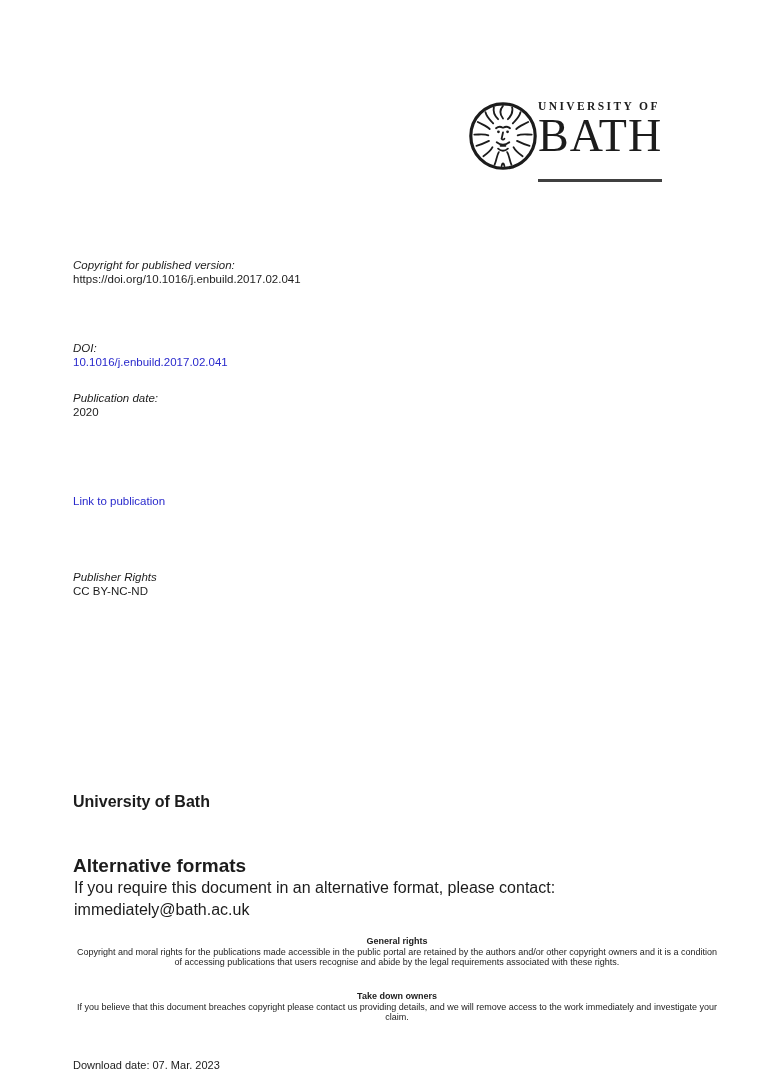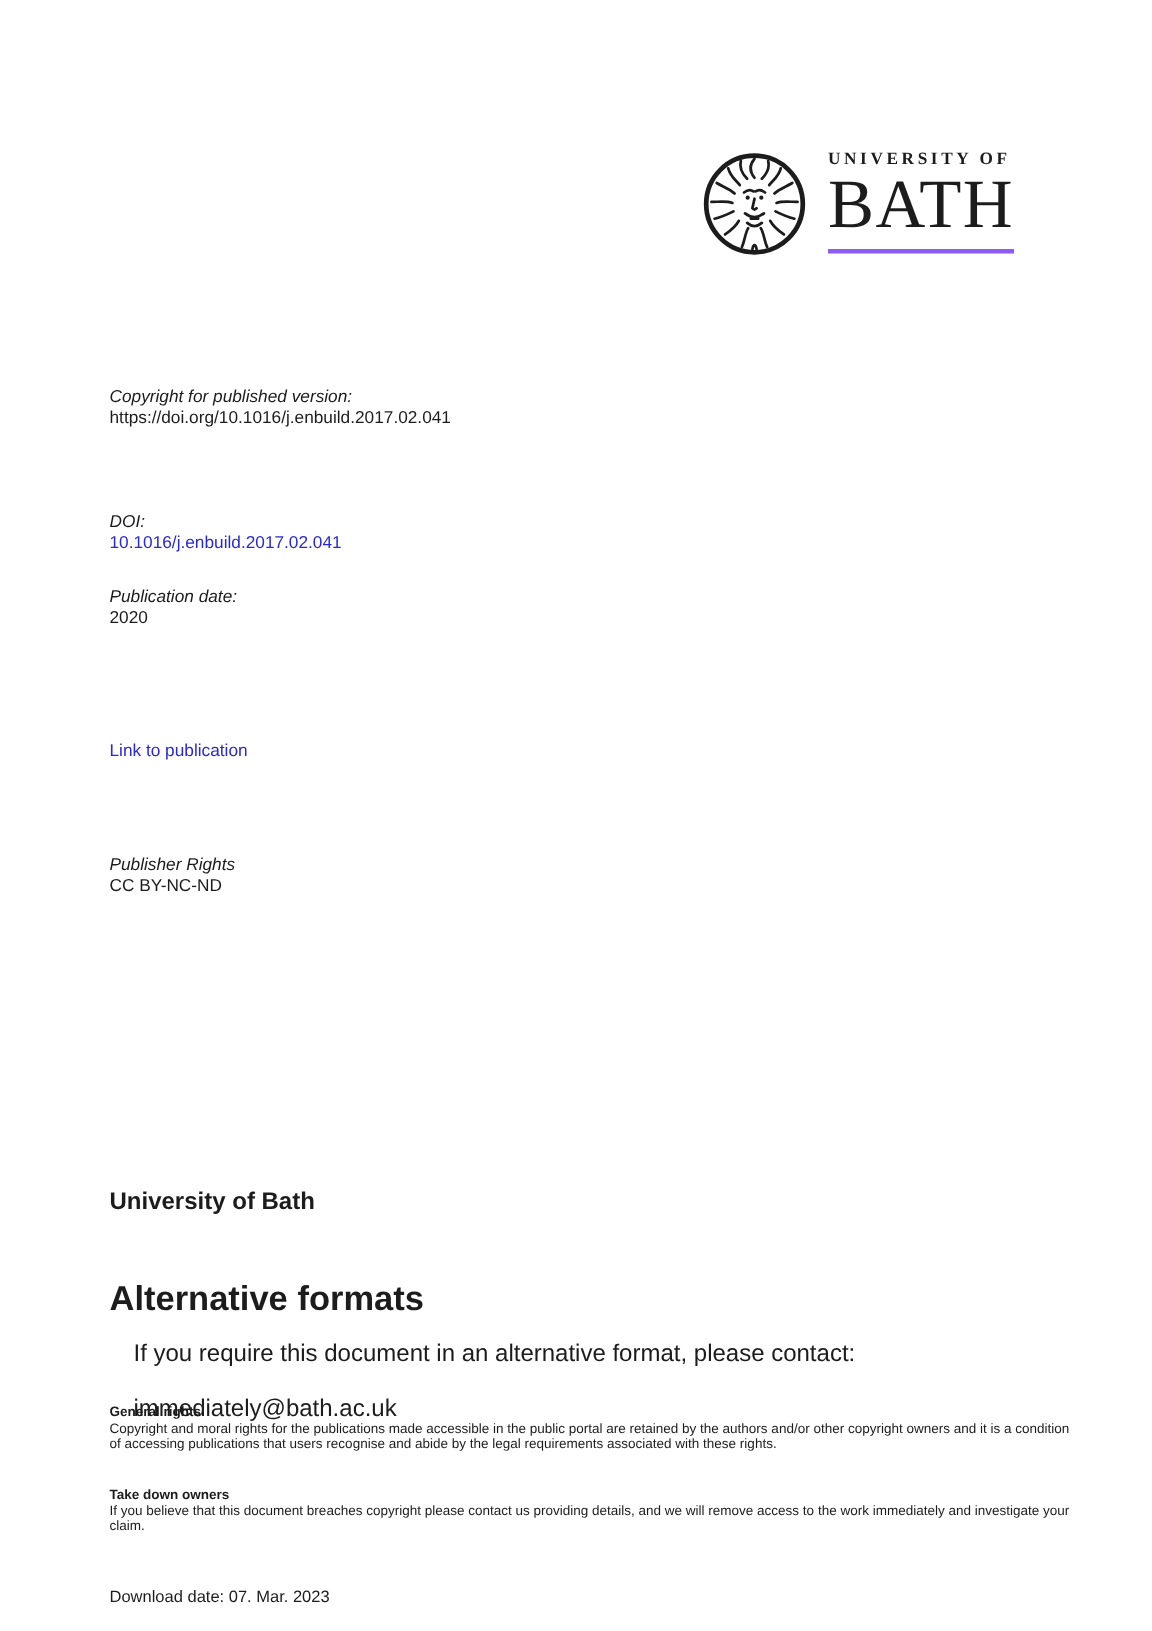--- a/index.html
+++ b/index.html
@@ -11,38 +11,38 @@
     color:#1c1c1c;
     overflow:hidden;
   }
   
   .logo{position:absolute;top:94px;left:468px;display:flex;align-items:flex-start;}
   .emblem{width:70px;height:76px;color:#1c1c1c;flex:none;margin-top:4px;}
   .emblem svg{width:100%;height:100%;}
   .emblem path,.emblem circle{fill:none;stroke:currentColor;stroke-width:2.6;stroke-linecap:round;}
   .emblem circle.ring{stroke-width:4.5;}
   .emblem .fill{fill:currentColor;stroke:none;}
-  .wordmark{margin-left:14px;padding-top:6px;display:inline-block;
+  .wordmark{margin-left:0;padding-top:6px;display:inline-block;
     font-family:"Liberation Serif","DejaVu Serif",serif;
-    border-bottom:3px solid #8b5cf6;padding-bottom:8px;}
+    border-bottom:3px solid #404040;padding-bottom:21px;}
   .wordmark .inst{font-size:11.5px;font-weight:bold;letter-spacing:2.4px;white-space:nowrap;}
   .wordmark .name{font-size:46px;line-height:0.98;letter-spacing:1px;margin-top:1px;white-space:nowrap;}
   
   .meta{position:absolute;left:73px;font-size:11.5px;line-height:14px;}
   .meta .lbl{font-style:italic;}
   .meta p{margin:0;max-width:630px;}
   .jrnl{font-style:italic;}
   a.link{color:#2929cc;text-decoration:none;cursor:pointer;}
   
   .uob-heading{position:absolute;left:73px;top:793px;font-size:16px;font-weight:bold;}
   .altfmt{position:absolute;left:73px;top:855px;}
-  .altfmt .title{font-size:23px;font-weight:bold;line-height:21px;margin:0;}
-  .altfmt p{font-size:16px;line-height:21px;margin:16px;max-width:620px;}
+  .altfmt .title{font-size:19px;font-weight:bold;line-height:21px;margin:0;}
+  .altfmt p{font-size:16px;line-height:21px;margin:1px;max-width:620px;}
   
-  .smallprint{position:absolute;left:73px;font-size:9px;line-height:10.5px;}
+  .smallprint{position:absolute;left:73px;font-size:9px;line-height:10.5px;text-align:center;}
   .smallprint .sp-title{font-weight:bold;margin:0;}
   .smallprint p{margin:0;max-width:648px;}
   .download{position:absolute;left:73px;top:1059px;font-size:11px;}
 </style>
 </head>
 <body>
 
 <div class="page">
 
   <div class="logo">

